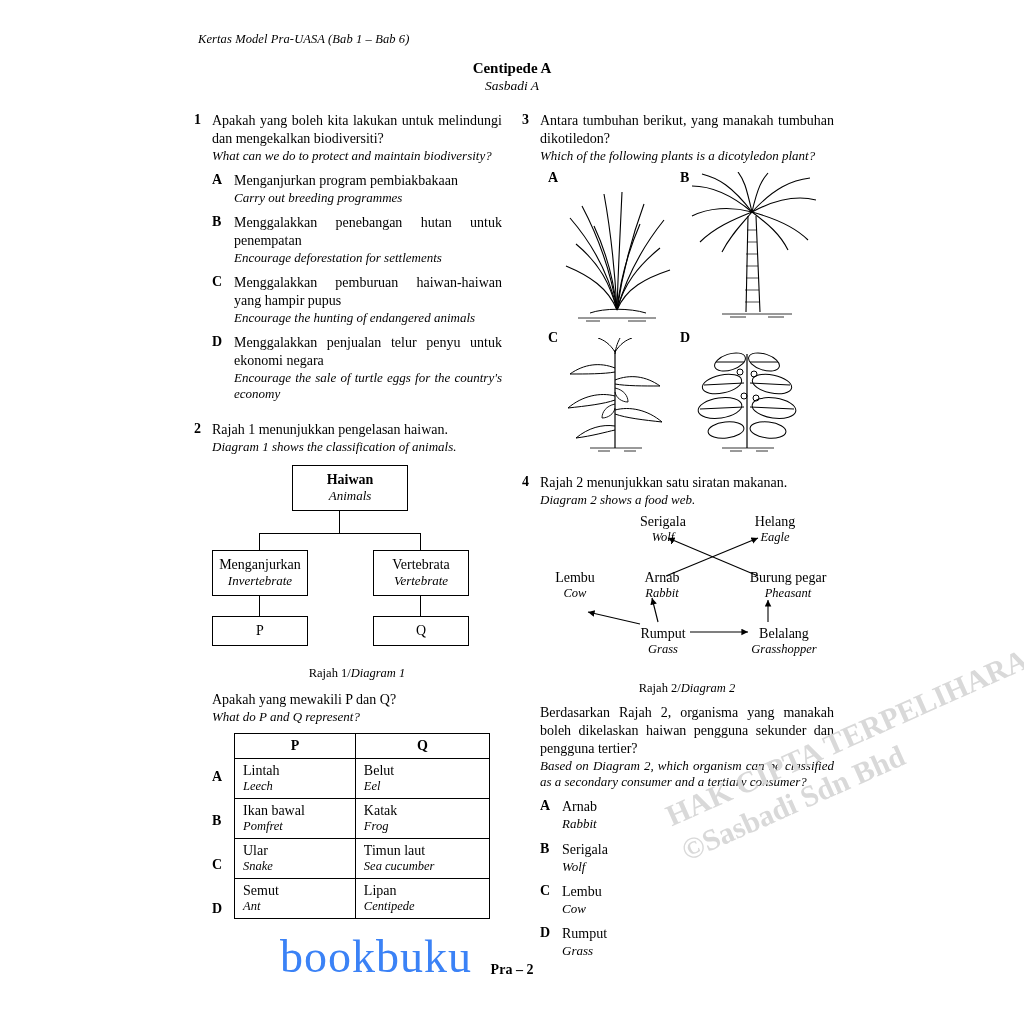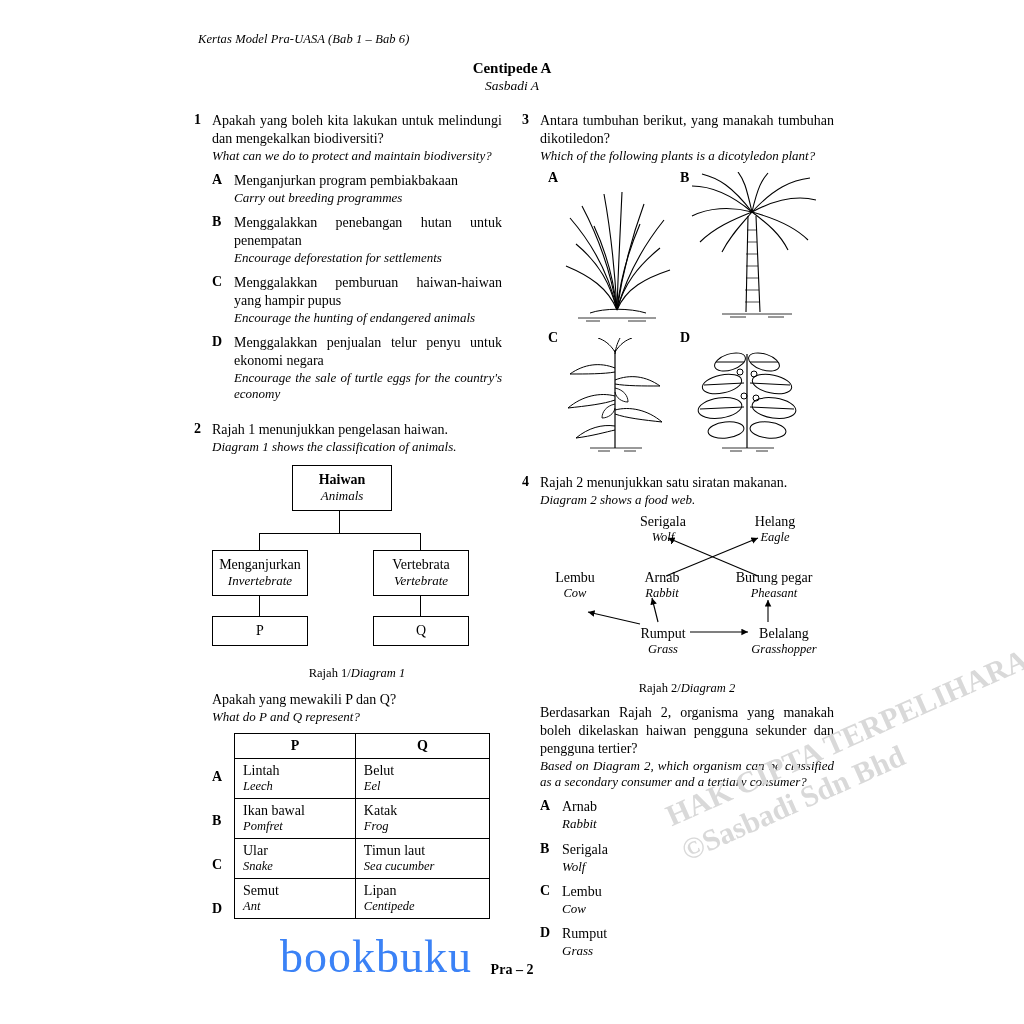--- a/index.html
+++ b/index.html
@@ -125,21 +125,21 @@
       </div>
     </div>
 
     <div class="q" style="margin-top:18px">
       <div class="qnum">2</div>
       <div class="qtext">Rajah 1 menunjukkan pengelasan haiwan.</div>
       <div class="qtext it">Diagram 1 shows the classification of animals.</div>
 
       <div class="tree">
 
-        <div class="box" style="left:80px;top:0;width:100px;height:46px;">
+        <div class="box" style="left:80px;top:0;width:116px;height:46px;">
           <div class="my">Haiwan</div>
           <div class="en">Animals</div>
         </div>
 
         <div class="ln" style="left:127px;top:46px;width:1px;height:22px;"></div>
 
         <div class="ln" style="left:47px;top:68px;width:161px;height:1px;"></div>
 
         <div class="ln" style="left:47px;top:68px;width:1px;height:17px;"></div>
         <div class="ln" style="left:208px;top:68px;width:1px;height:17px;"></div>
@@ -387,21 +387,21 @@
           <div class="en">Eagle</div>
         </div>
         <div class="wnode" style="left:0px;top:56px;width:70px;">
           <div class="my">Lembu</div>
           <div class="en">Cow</div>
         </div>
         <div class="wnode" style="left:88px;top:56px;width:68px;">
           <div class="my">Arnab</div>
           <div class="en">Rabbit</div>
         </div>
-        <div class="wnode" style="left:180px;top:56px;width:108px;">
+        <div class="wnode" style="left:194px;top:56px;width:108px;">
           <div class="my">Burung pegar</div>
           <div class="en">Pheasant</div>
         </div>
         <div class="wnode" style="left:90px;top:112px;width:66px;">
           <div class="my">Rumput</div>
           <div class="en">Grass</div>
         </div>
         <div class="wnode" style="left:196px;top:112px;width:96px;">
           <div class="my">Belalang</div>
           <div class="en">Grasshopper</div>

